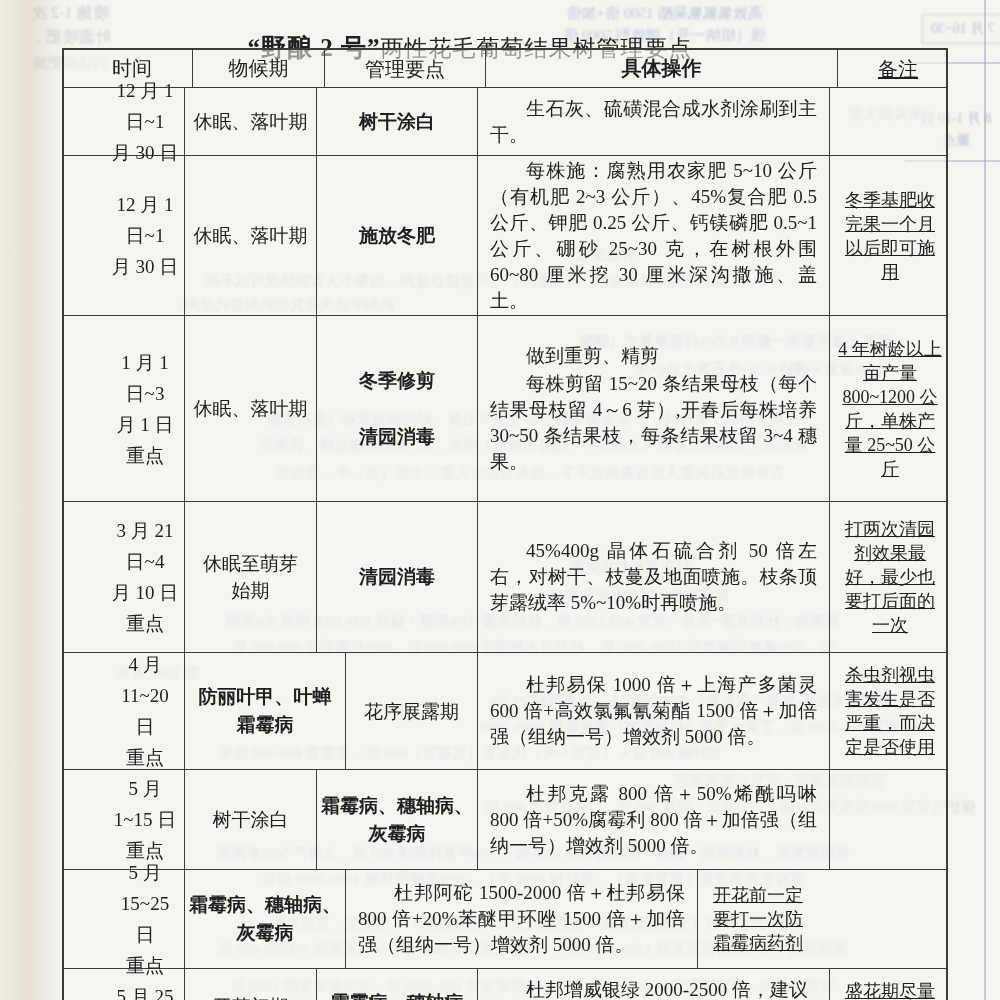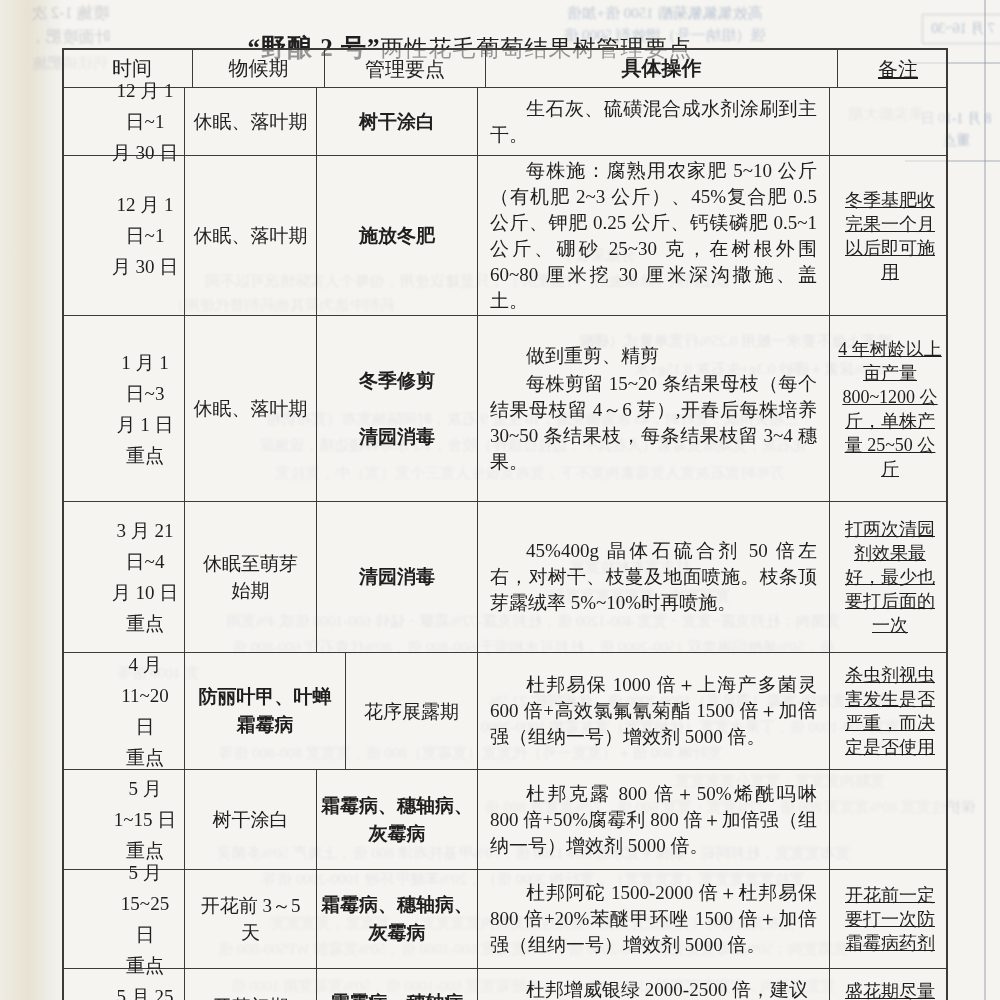--- a/index.html
+++ b/index.html
@@ -208,22 +208,20 @@
     <div class="cell c2 c-mgmt">霜霉病、穗轴病、
 灰霉病</div>
     <div class="cell c3 c-ops">
         <p>杜邦克露 800 倍＋50%烯酰吗啉 800 倍+50%腐霉利 800 倍＋加倍强（组纳一号）增效剂 5000 倍。</p>
       </div>
     <div class="cell c4 c-note"></div>
   </div>
     <div class="trow r6">
     <div class="cell c0 c-time">5 月 15~25 日
 重点</div>
-    <div class="cell c1 c-pheno">开花前 3～5
-天</div>
     <div class="cell c2 c-mgmt">霜霉病、穗轴病、
 灰霉病</div>
     <div class="cell c3 c-ops">
         <p>杜邦阿砣 1500-2000 倍＋杜邦易保 800 倍+20%苯醚甲环唑 1500 倍＋加倍强（组纳一号）增效剂 5000 倍。</p>
       </div>
     <div class="cell c4 c-note">开花前一定要打一次防霜霉病药剂</div>
   </div>
     <div class="trow r7">
     <div class="cell c0 c-time">5 月 25 日~6</div>
     <div class="cell c1 c-pheno">开花初期</div>

